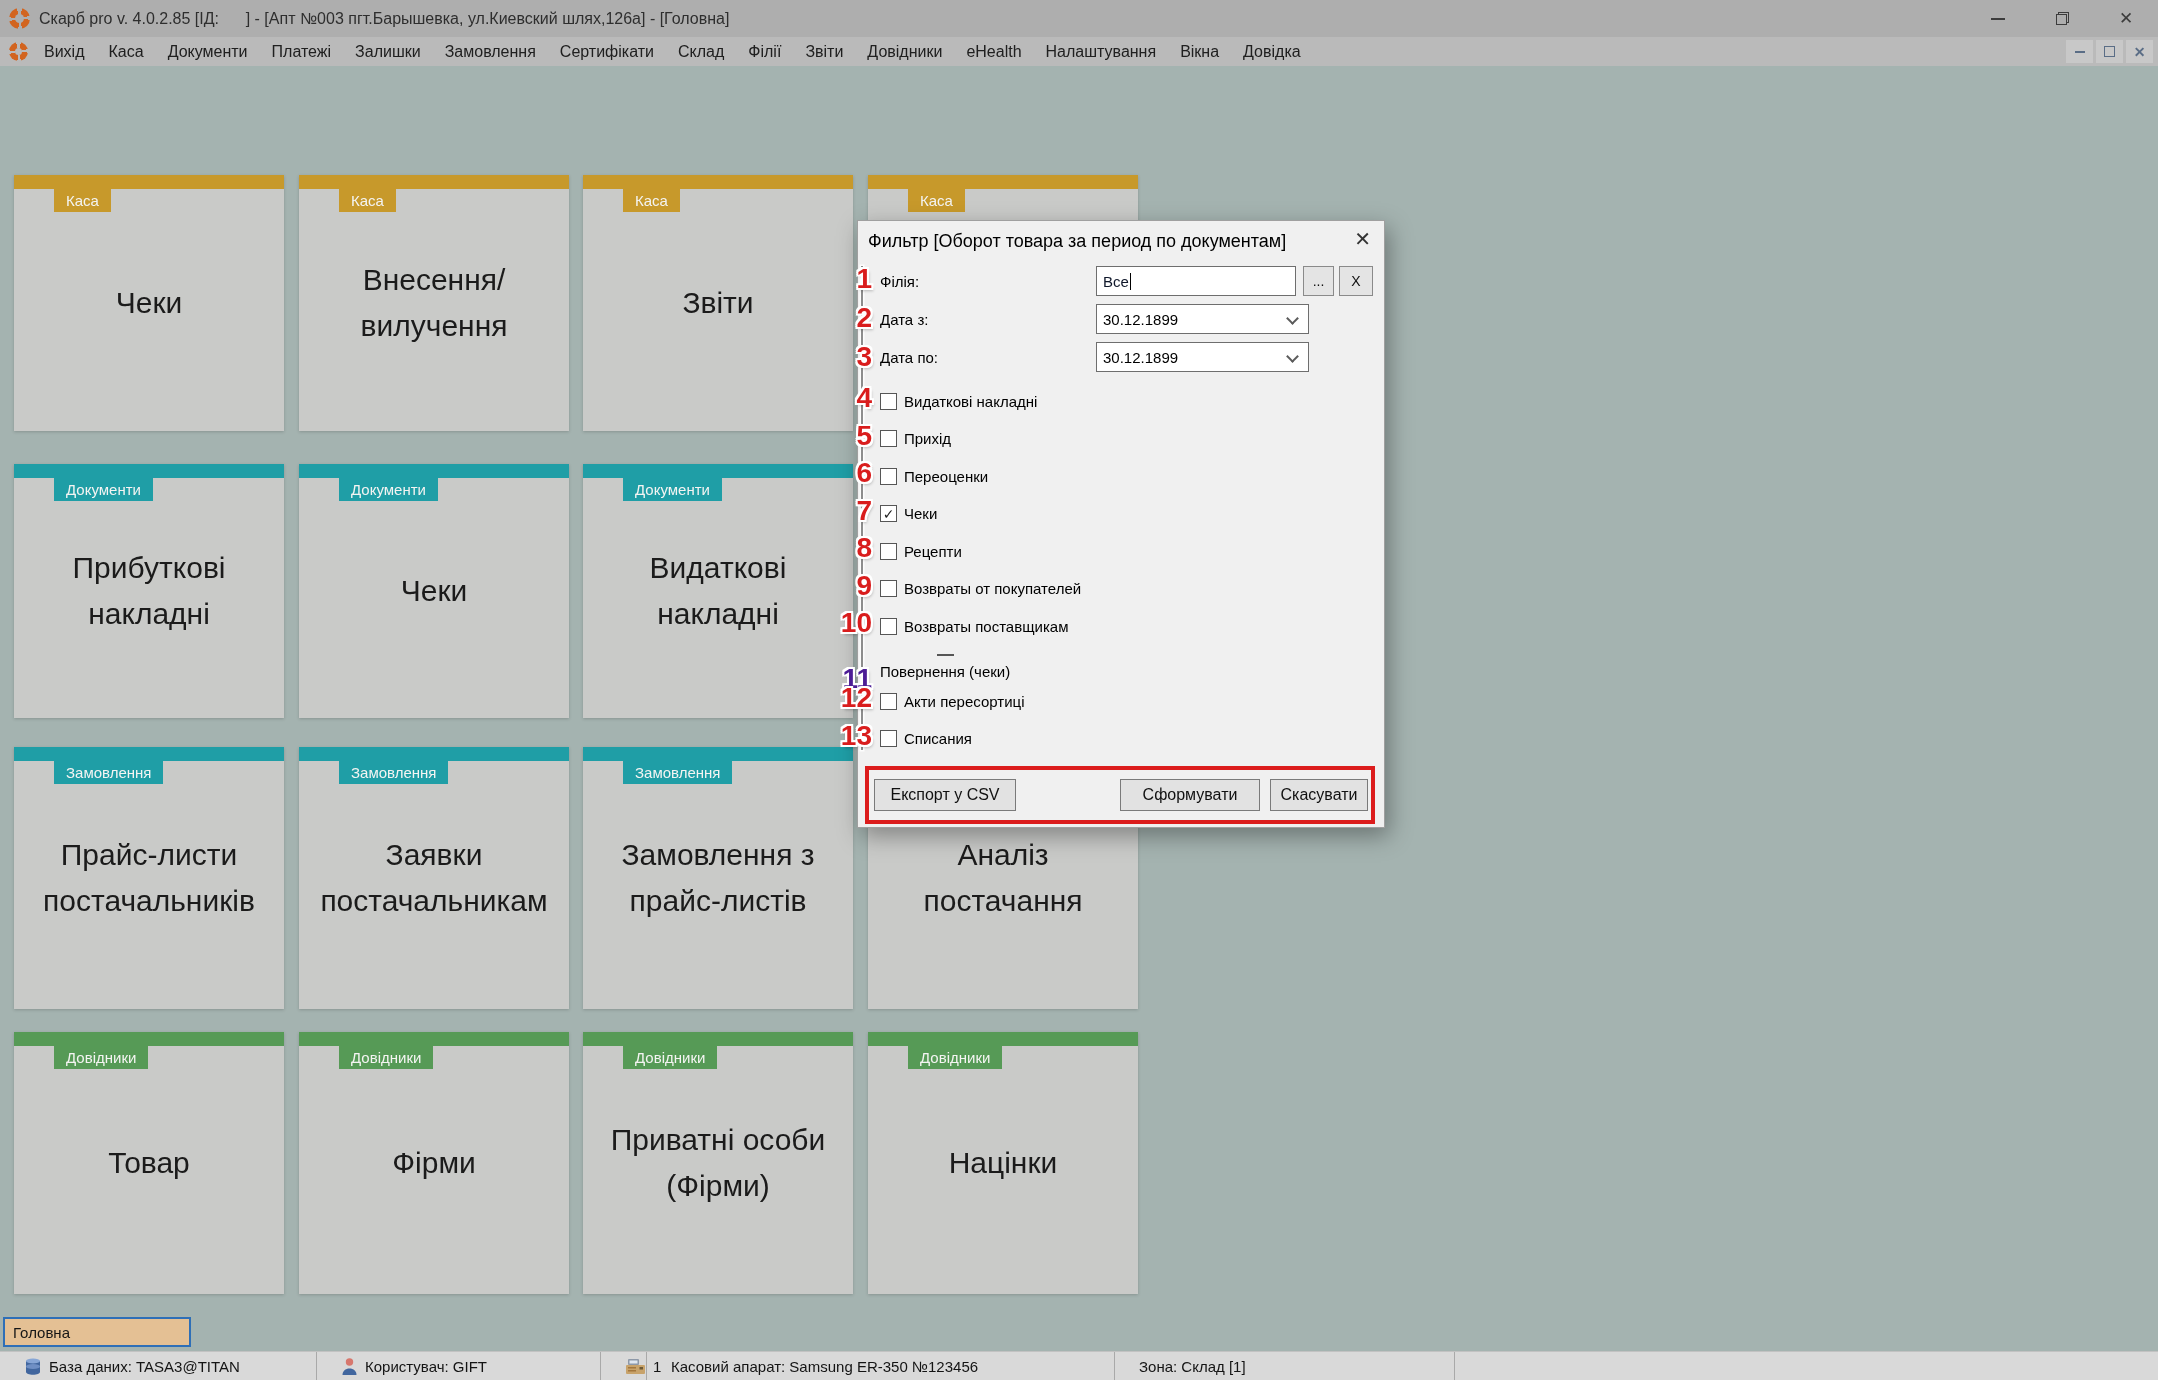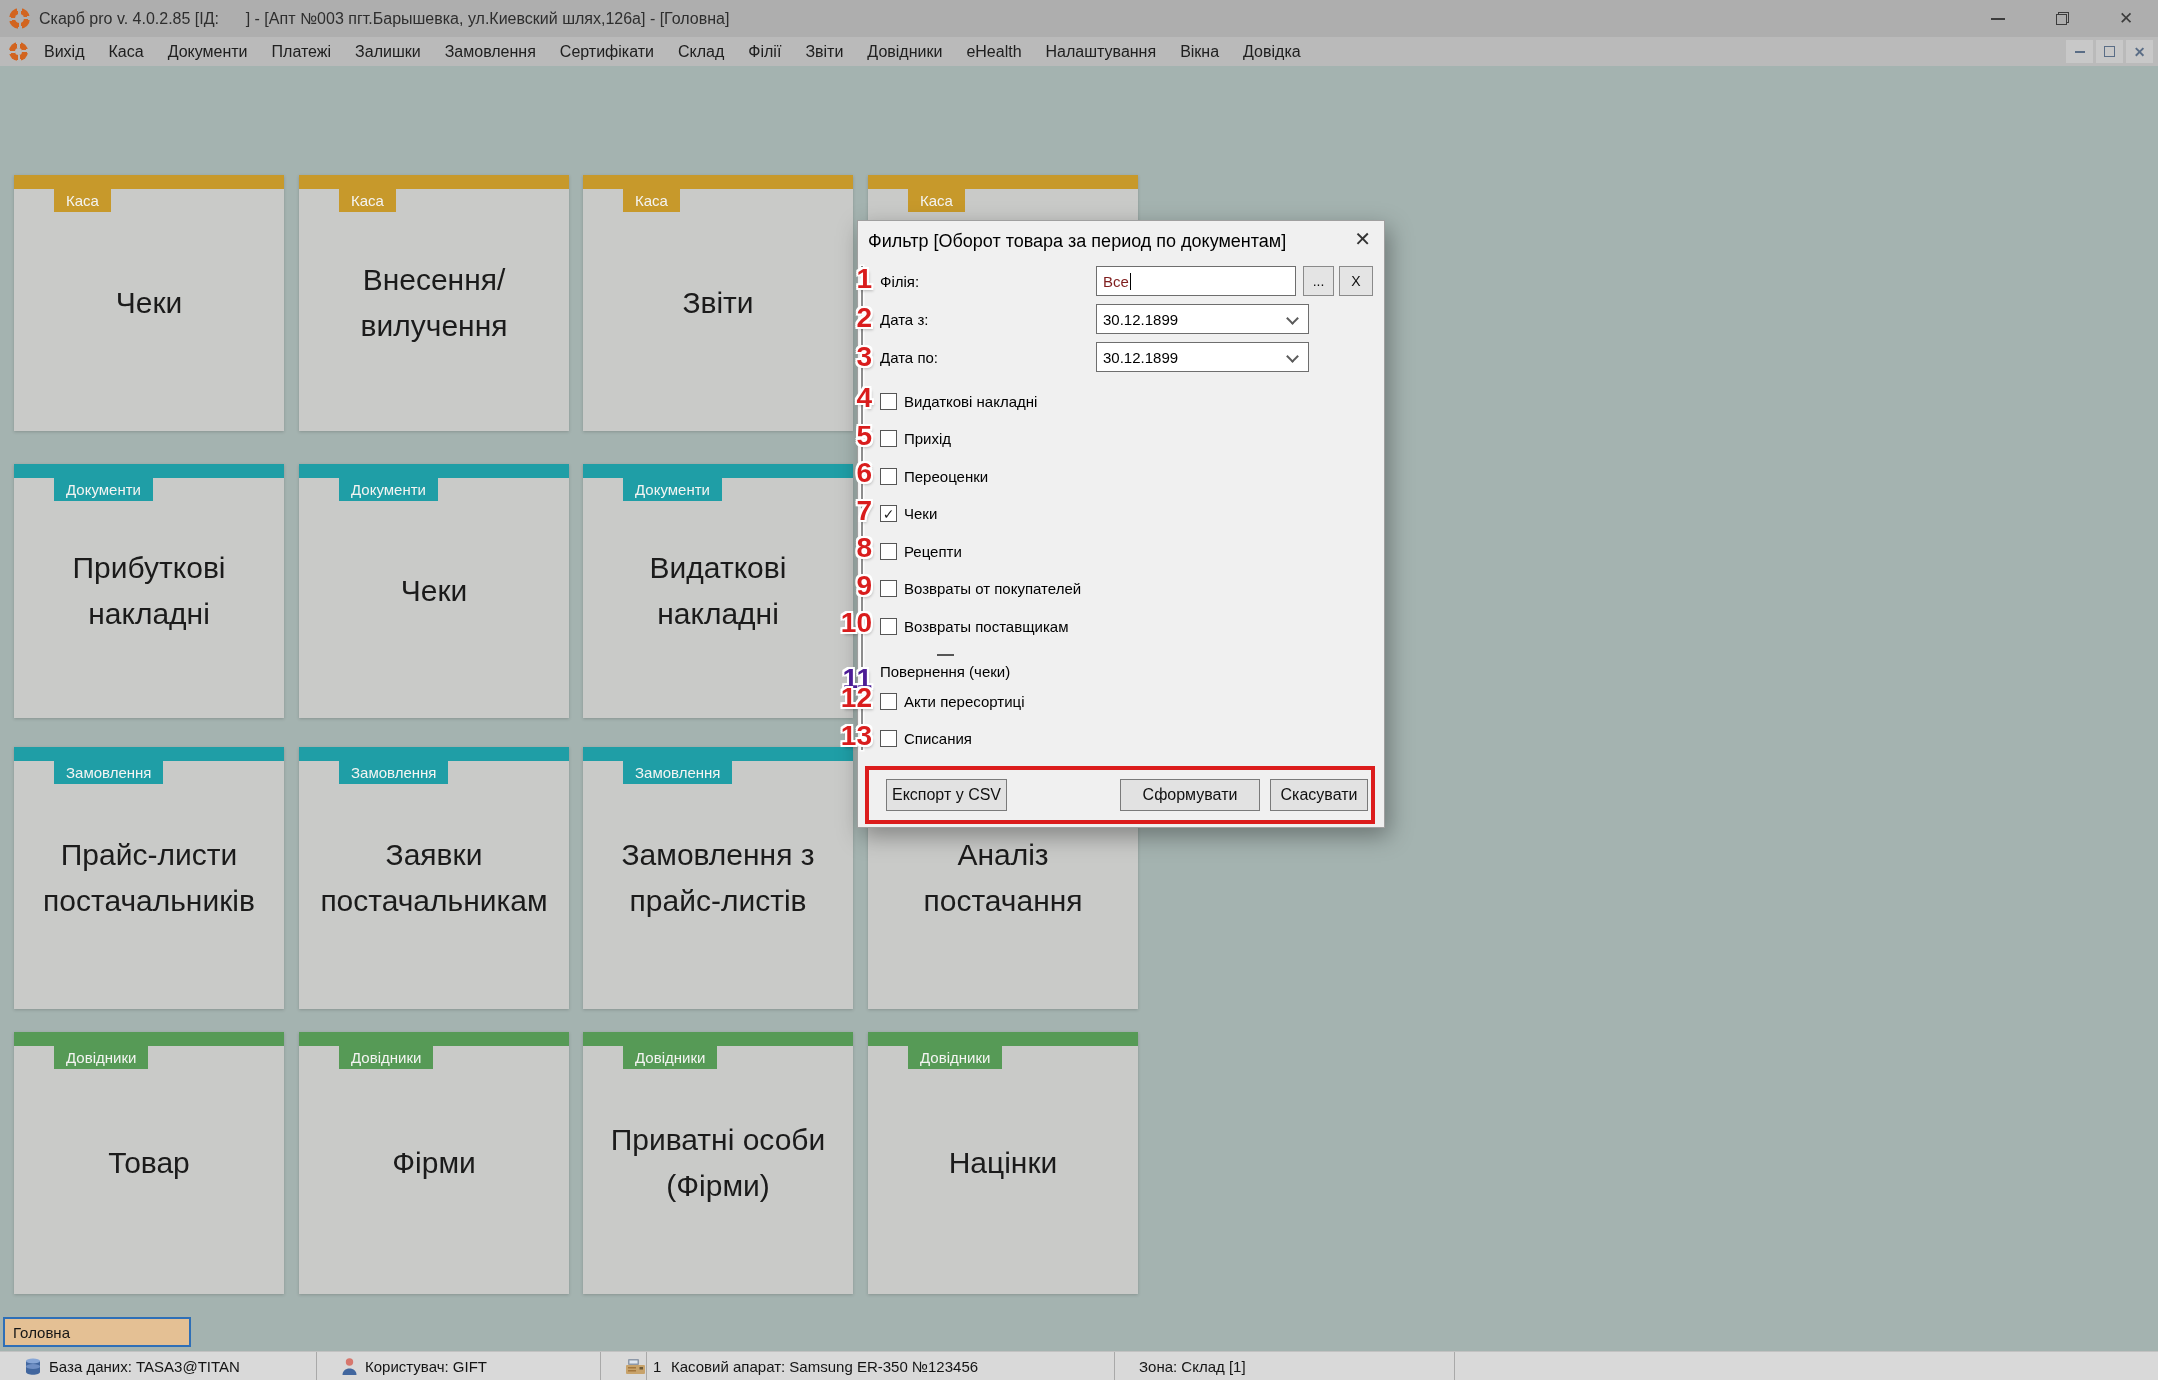--- a/index.html
+++ b/index.html
@@ -40,21 +40,21 @@
     text-align:center; font-size:30px; line-height:1.55; color:#1b1b1b; padding:0 11px; word-break:break-word; }
 
   
   .dialog { position:absolute; left:857px; top:220px; width:528px; height:608px; background:#f0f0f0;
     border:1px solid #9f9f9f; box-shadow:4px 8px 22px rgba(0,0,0,.35); z-index:10; }
   .dlg-titlebar { position:relative; height:40px; display:flex; align-items:center; padding-left:10px; font-size:18px; color:#000; }
   .dlg-close { position:absolute; top:6px; right:13px; font-size:20px; color:#333; font-weight:normal; }
   .dlg-row { position:absolute; left:0; width:100%; height:30px; }
   .dlg-label { position:absolute; left:22px; top:50%; transform:translateY(-50%); font-size:15px; color:#000; }
   .textbox { position:absolute; left:238px; top:0; width:200px; height:30px; background:#fff; border:1px solid #6e6e6e;
-    font-size:15px; display:flex; align-items:center; padding-left:6px; color:#7f1d1d; }
+    font-size:15px; display:flex; align-items:center; padding-left:6px; color:#0f172a; }
   .caret { width:1px; height:17px; background:#000; margin-left:1px; }
   .mini-btn { position:absolute; top:0; height:30px; font-size:14px; background:#e4e4e4; border:1px solid #8a8a8a;
     font-family:inherit; color:#111; }
   .browse { left:445px; width:31px; }
   .clearbtn { left:481px; width:34px; }
   .combo { position:absolute; left:238px; top:0; width:213px; height:30px; background:#fff; border:1px solid #6e6e6e;
     font-size:15px; display:flex; align-items:center; padding-left:6px; color:#000; }
   .chev { position:absolute; right:11px; top:9px; width:9px; height:9px; border-right:2px solid #5b5b5b; border-bottom:2px solid #5b5b5b; transform:rotate(45deg); }
   .check-row { position:absolute; left:22px; height:20px; display:flex; align-items:center; gap:7px; }
   .checkbox { width:17px; height:17px; background:#fff; border:1px solid #565656; display:flex; align-items:center;
@@ -280,21 +280,21 @@
         <div class="check-row" style="top: 470px;">
           <div class="checkbox"></div>
           <span class="check-label">Акти пересортиці</span>
         </div>
         <div class="check-row" style="top: 507.5px;">
           <div class="checkbox"></div>
           <span class="check-label">Списания</span>
         </div>
       </div>
 
-    <button class="dlg-btn" style="left:28px;width:121px">Експорт у CSV</button>
+    <button class="dlg-btn" style="left:16px;width:142px">Експорт у CSV</button>
     <button class="dlg-btn" style="left:262px;width:140px">Сформувати</button>
     <button class="dlg-btn" style="left:412px;width:98px">Скасувати</button>
 
     <div class="red-rect"></div>
   </div>
 
   <div class="anno-line"></div>
   <div id="annotation-numbers">
       <div class="anno-num" style="top: 279px; color: rgb(217, 29, 29);">1</div>
       <div class="anno-num" style="top: 318px; color: rgb(217, 29, 29);">2</div>

